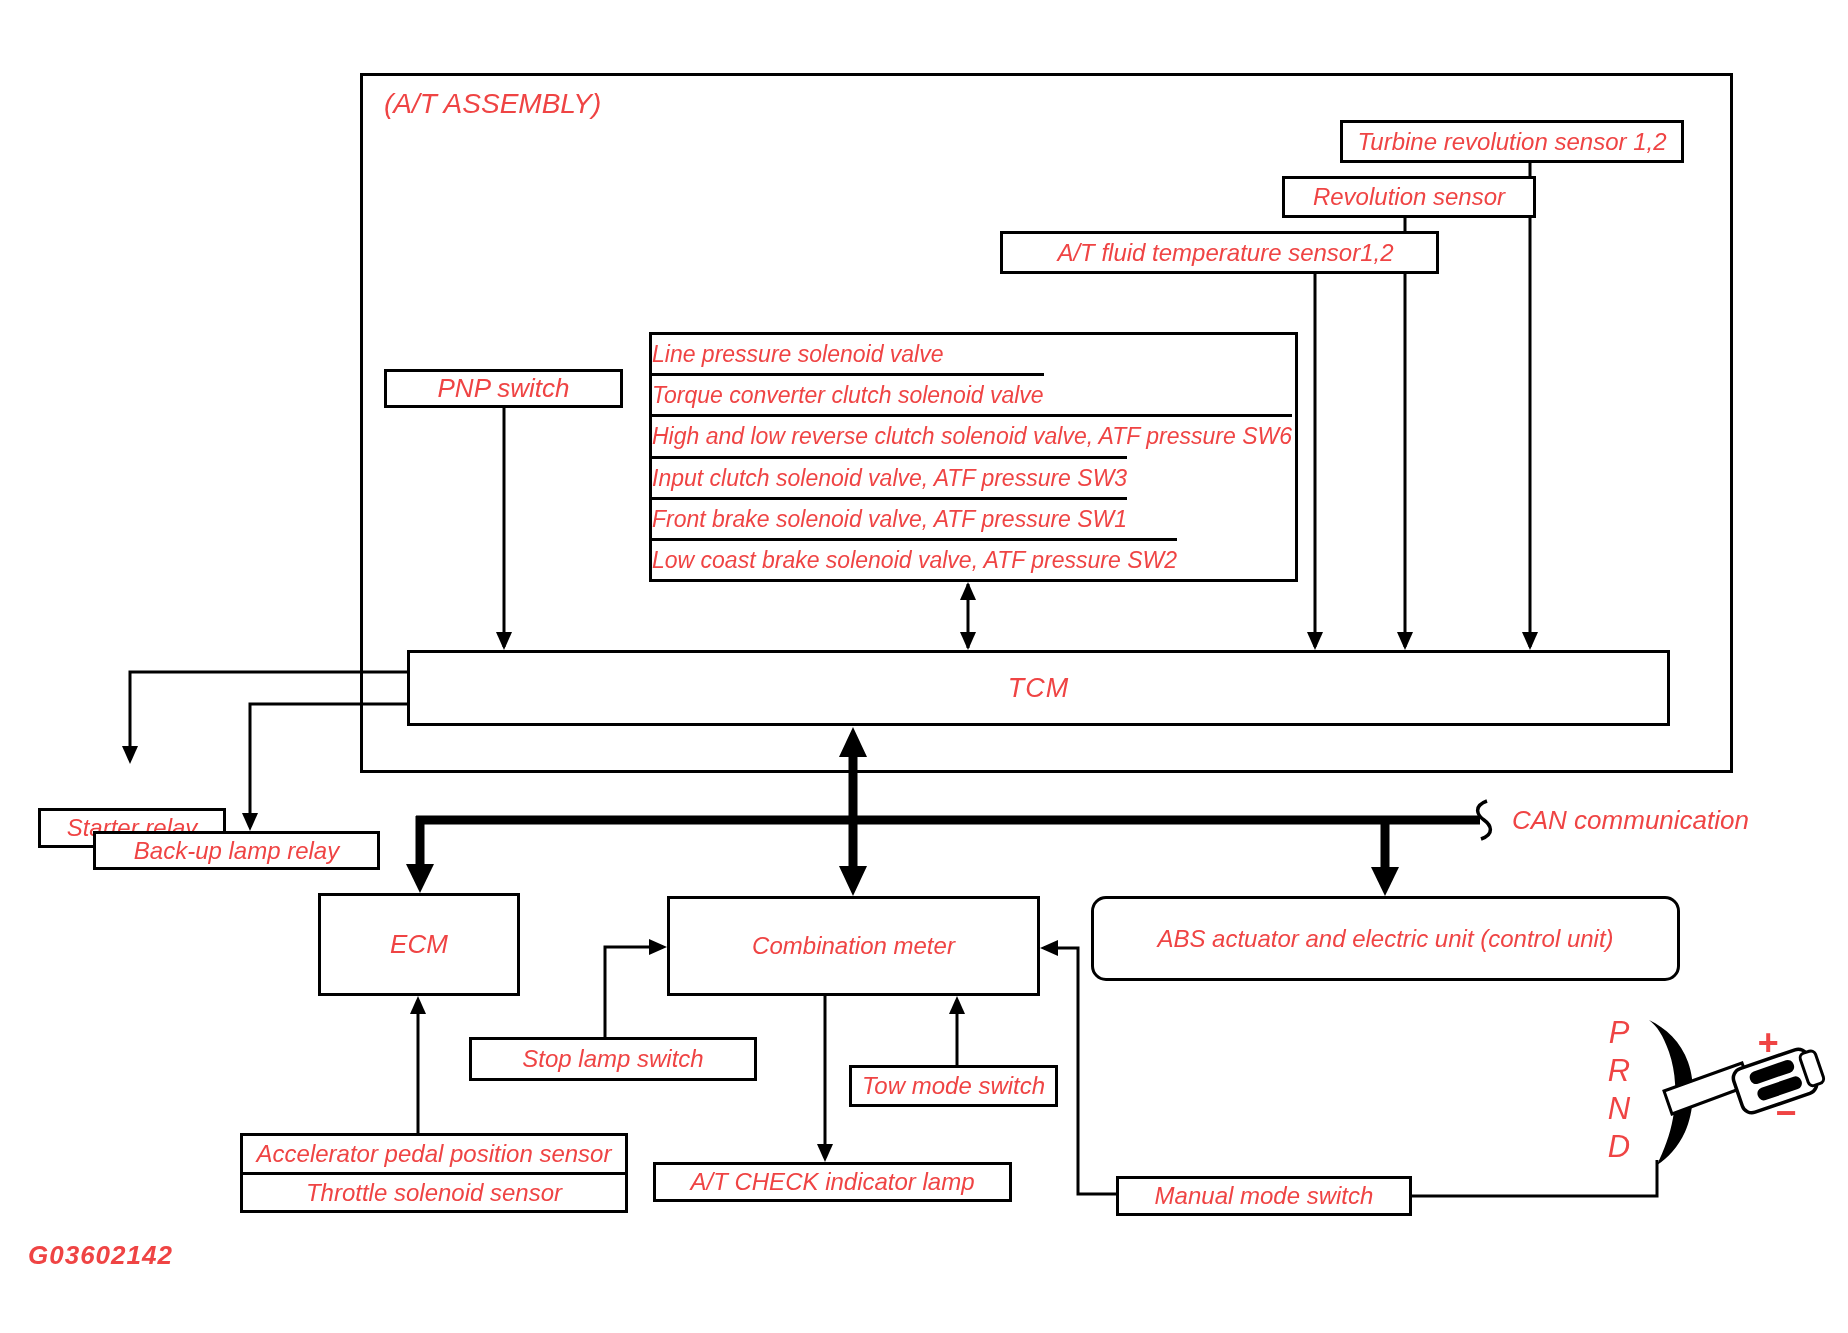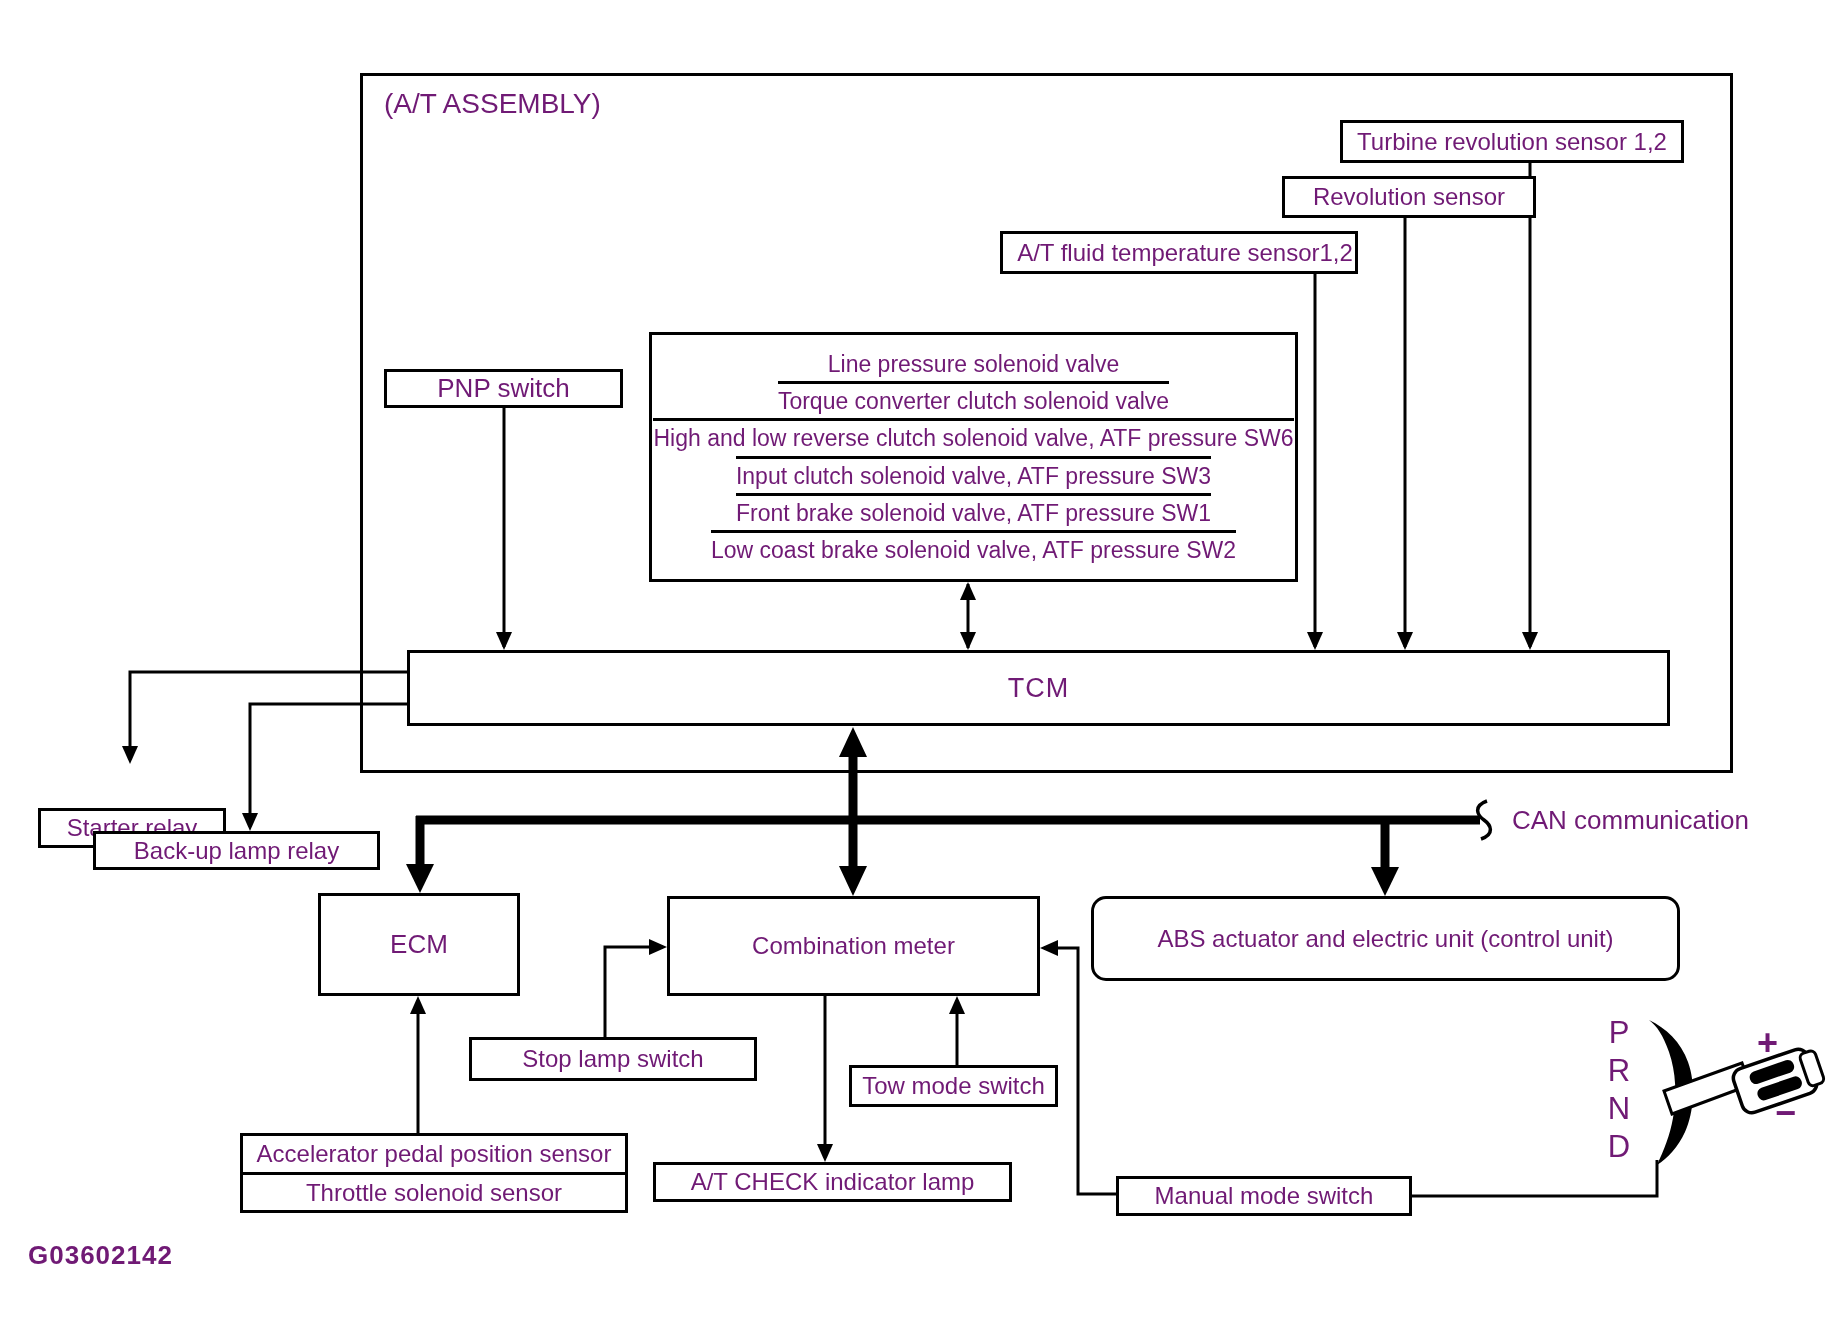--- a/index.html
+++ b/index.html
@@ -1,40 +1,40 @@
 <!DOCTYPE html>
 <html><head>
 <meta charset="utf-8">
 <style>
   html,body{margin:0;padding:0;background:#ffffff;}
   #canvas{
     position:relative;width:1848px;height:1333px;background:#ffffff;
-    font-family:"Liberation Sans", sans-serif;color:#701a75;overflow:hidden;
+    font-family:"Liberation Sans", sans-serif;color:#ef4444;overflow:hidden;font-style:italic;
   }
   #wires{position:absolute;left:0;top:0;width:1848px;height:1333px;}
   .box{
     position:absolute;border:3px solid #000;background:#fff;
     display:flex;align-items:center;justify-content:center;text-align:center;
     font-size:24px;line-height:1.05;box-sizing:border-box;white-space:nowrap;
   }
   .frame{
     position:absolute;border:3px solid #000;background:transparent;box-sizing:border-box;
   }
   .plain{
     position:absolute;font-size:24px;white-space:nowrap;
   }
   
   #assembly-frame{left:360px;top:73px;width:1373px;height:700px;}
   #assembly-label{left:384px;top:88px;font-size:28px;}
   
   #pnp-box{left:384px;top:369px;width:239px;height:39px;font-size:26px;}
   #turbine-box{left:1340px;top:120px;width:344px;height:43px;}
   #revolution-box{left:1258px;top:176px;width:254px;height:42px;margin-left:24px;}
-  #fluid-box{left:1000px;top:231px;width:358px;height:43px;padding-left:12px;}
-  #solenoid-stack{left:649px;top:332px;width:649px;height:250px;flex-direction:column;align-items:center;padding:12px;}
+  #fluid-box{left:1000px;top:231px;width:439px;height:43px;padding-left:12px;}
+  #solenoid-stack{left:649px;top:332px;width:649px;height:250px;flex-direction:column;align-items:flex-start;padding:0;}
   .stack-row{
     flex:1;display:flex;align-items:center;justify-content:center;
     border-top:3px solid #000;font-size:23px;white-space:nowrap;
   }
   .stack-row:first-child{border-top:none;}
   #tcm-box{left:407px;top:650px;width:1263px;height:76px;font-size:27px;letter-spacing:1px;}
   
   #starter-box{left:38px;top:808px;width:188px;height:40px;}
   #backup-box{left:93px;top:831px;width:287px;height:39px;}
   

